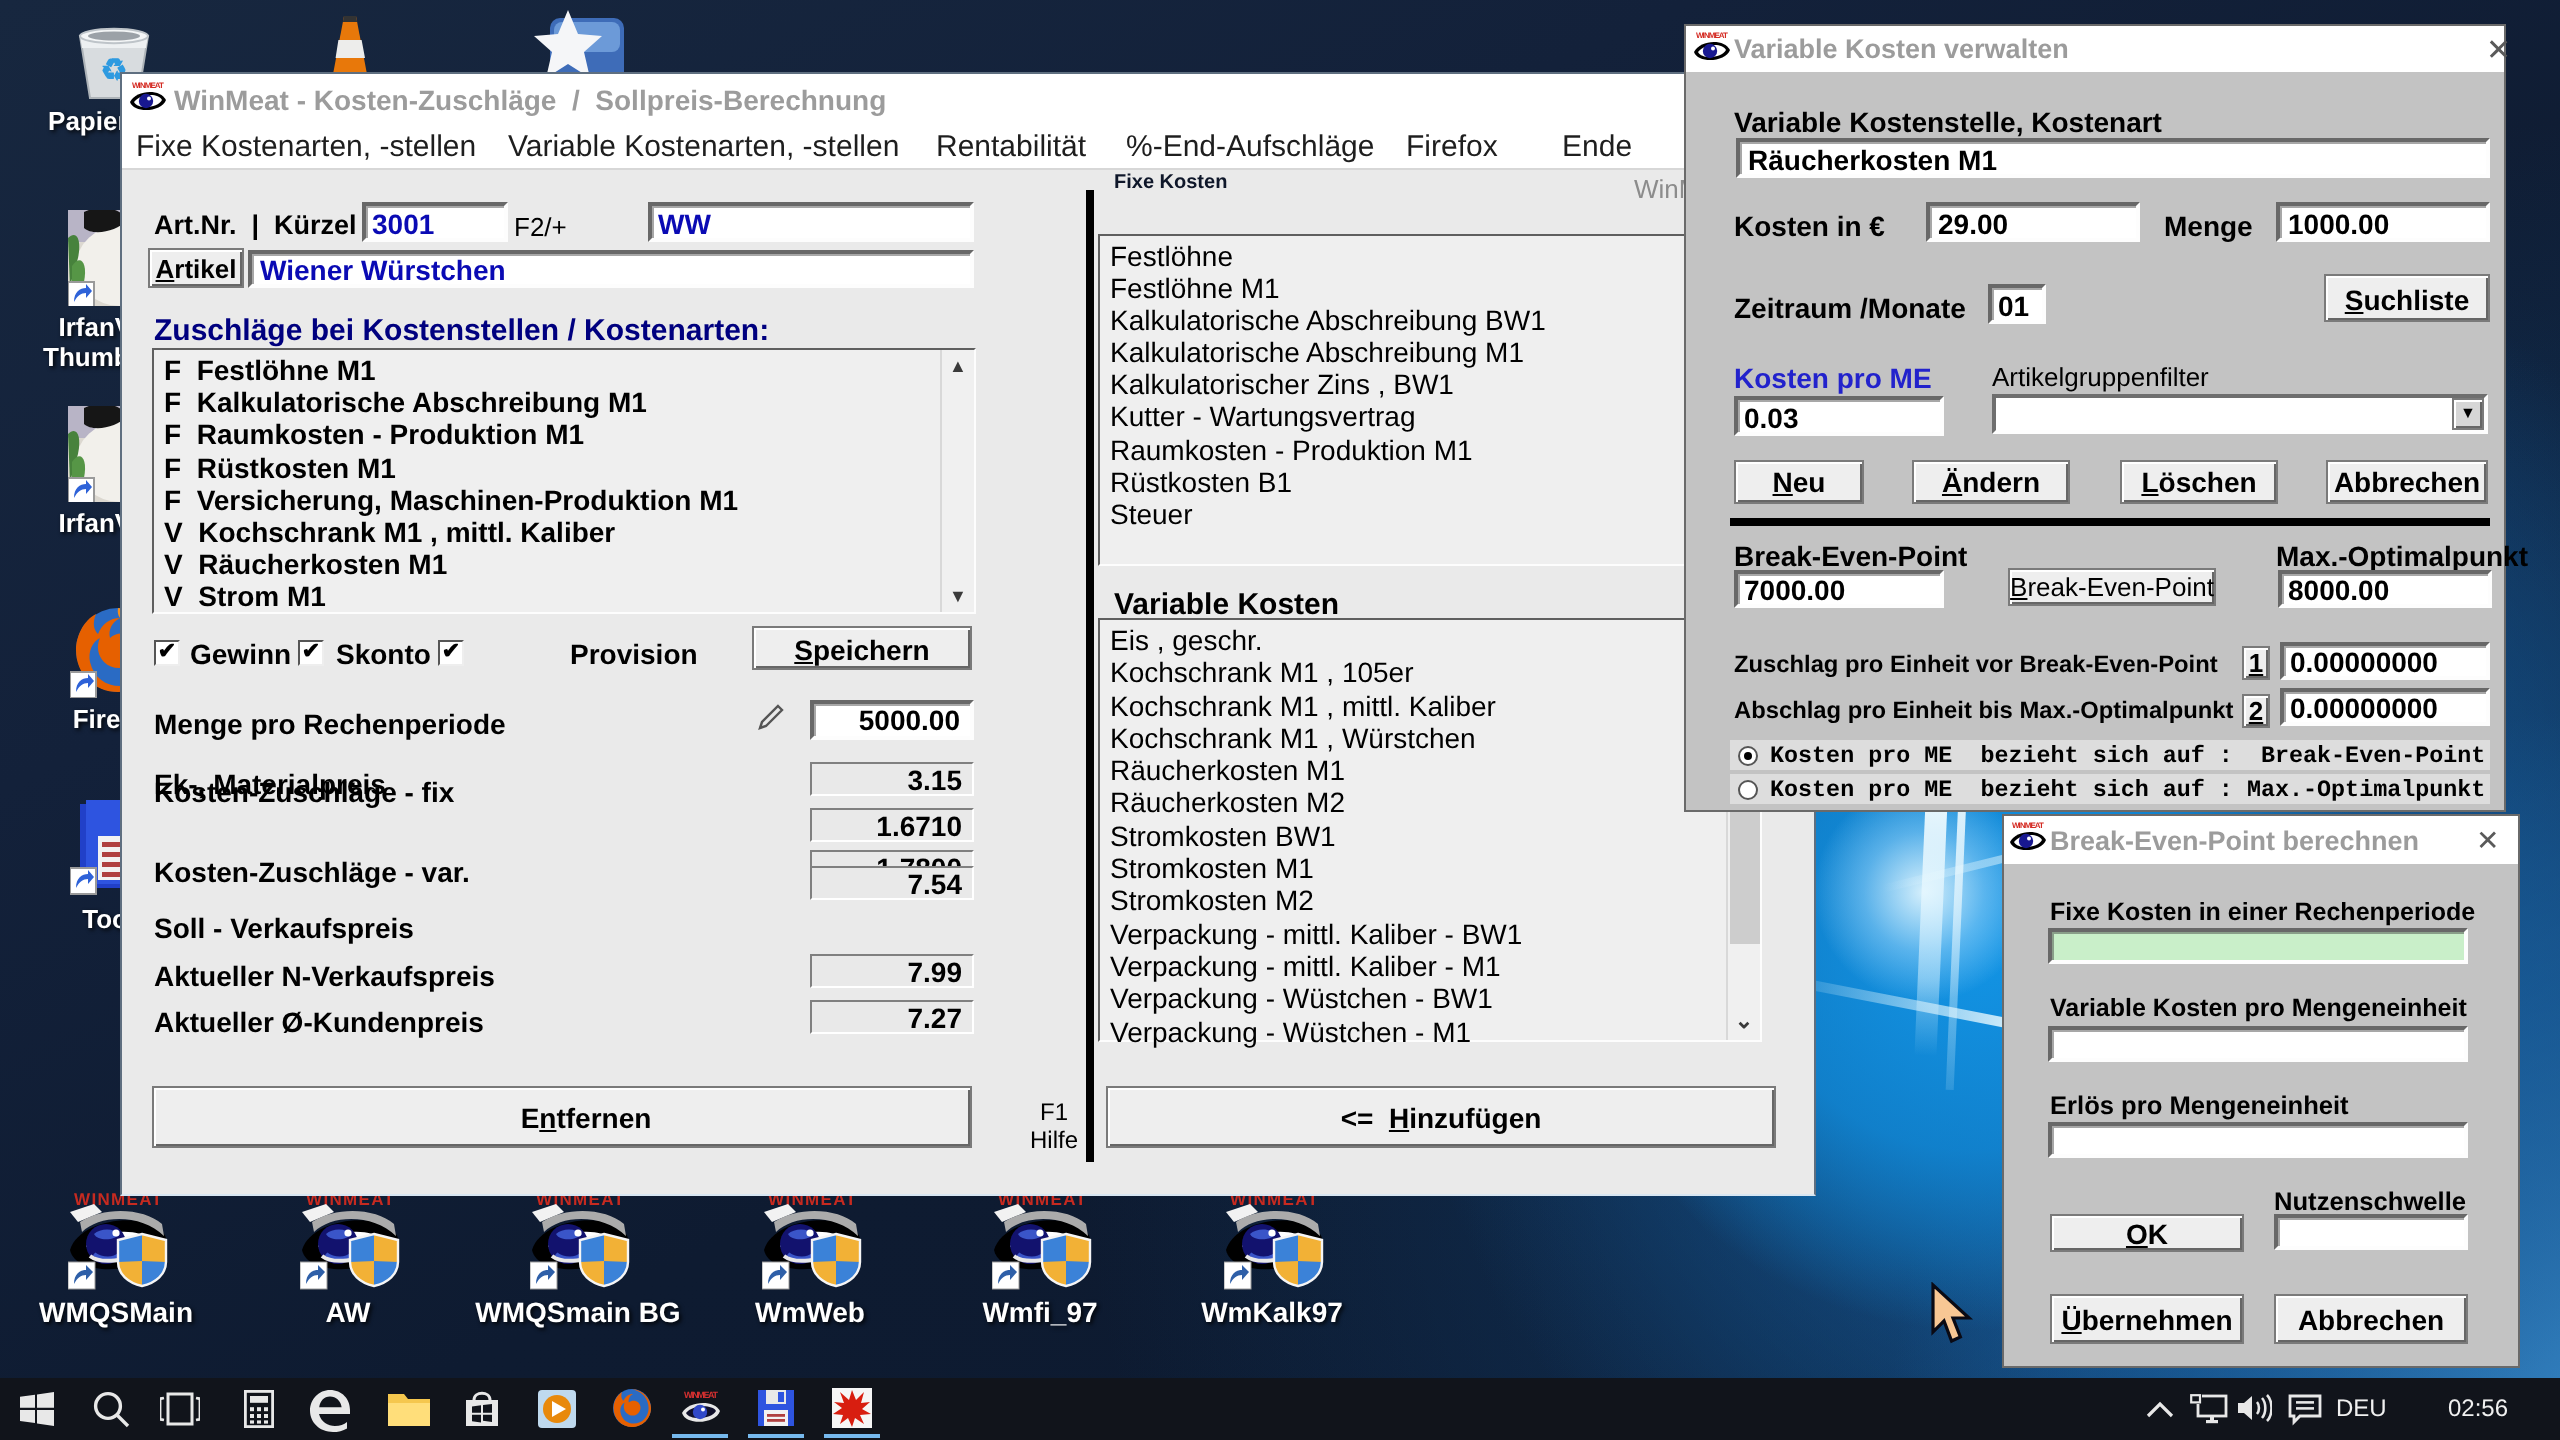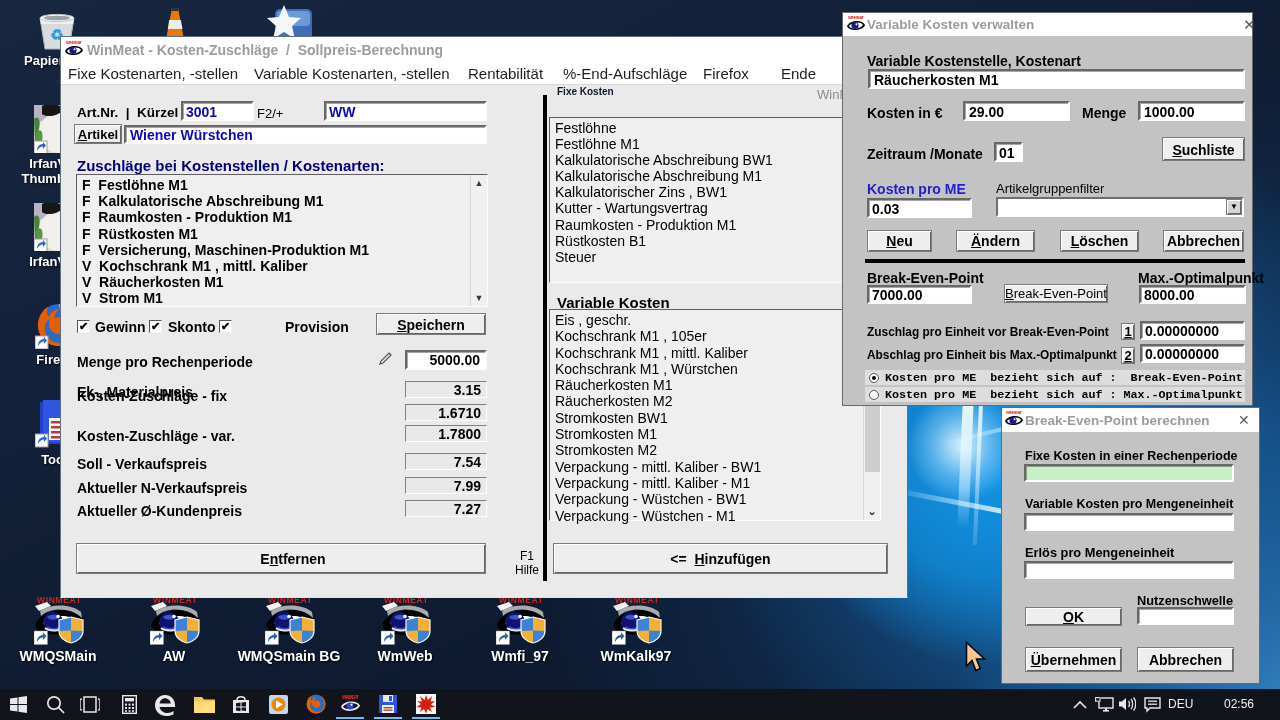--- a/index.html
+++ b/index.html
@@ -230,21 +230,21 @@
 </svg>
   <div class="inp" style="left:344px;top:313px;width:82px;height:19px;text-align:right;padding:0 5px 16px 0;">5000.00</div>
 
   <div class="lbl" style="left:16px;top:347px;">Ek-, Materialpreis</div>
   <div class="ro" style="left:344px;top:344px;width:82px;height:17px;padding-right:5px;">3.15</div>
   <div class="lbl" style="left:16px;top:351px;">Kosten-Zuschläge - fix</div>
   <div class="ro" style="left:344px;top:367px;width:82px;height:17px;padding-right:5px;">1.6710</div>
   <div class="lbl" style="left:16px;top:391px;">Kosten-Zuschläge - var.</div>
   <div class="ro" style="left:344px;top:388px;width:82px;height:17px;padding-right:5px;">1.7800</div>
   <div class="lbl" style="left:16px;top:419px;">Soll - Verkaufspreis</div>
-  <div class="ro" style="left:344px;top:416px;width:82px;height:17px;padding-right:5px;">7.54</div>
+  <div class="ro" style="left:344px;top:396px;width:82px;height:17px;padding-right:5px;">7.54</div>
   <div class="lbl" style="left:16px;top:443px;">Aktueller N-Verkaufspreis</div>
   <div class="ro" style="left:344px;top:440px;width:82px;height:17px;padding-right:5px;">7.99</div>
   <div class="lbl" style="left:16px;top:466px;">Aktueller Ø-Kundenpreis</div>
   <div class="ro" style="left:344px;top:463px;width:82px;height:17px;padding-right:5px;">7.27</div>
 
   <div class="btn" style="left:15px;top:506px;width:410px;height:31px;font-size:14px;padding-top:7px;padding-left:24px;">E<u>n</u>tfernen</div>
   <div class="abs" style="left:446px;top:512px;width:40px;text-align:center;font-size:12px;color:#000;line-height:14px;">F1<br>Hilfe</div>
   <div class="btn" style="left:492px;top:506px;width:335px;height:31px;font-size:14px;padding-top:7px;">&lt;= &nbsp;<u>H</u>inzufügen</div>
 
   <div class="abs" style="left:482px;top:58px;width:4px;height:486px;background:#000;"></div>

